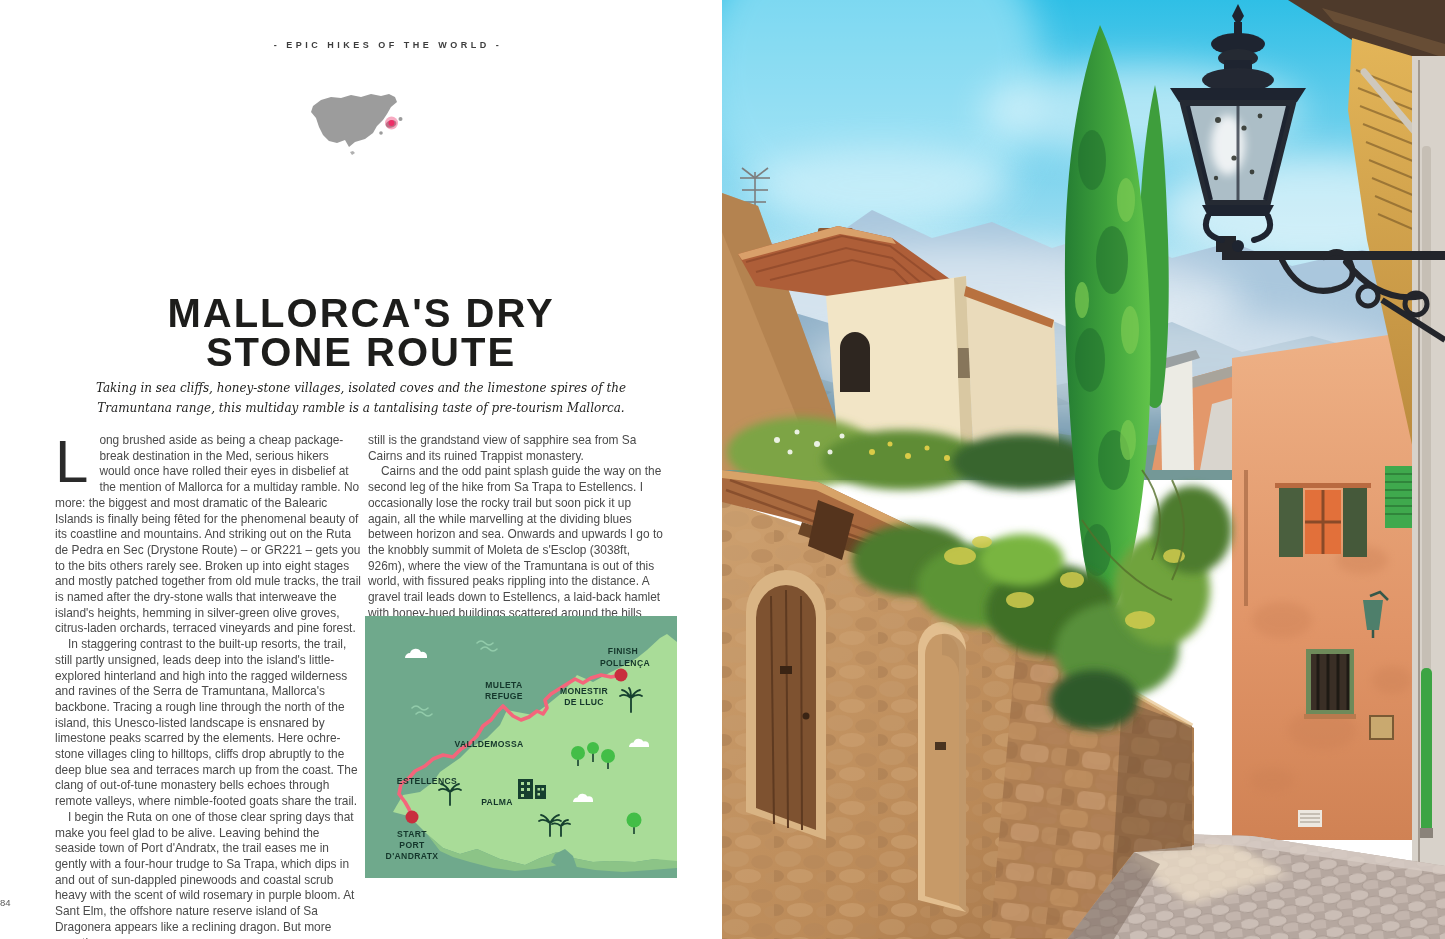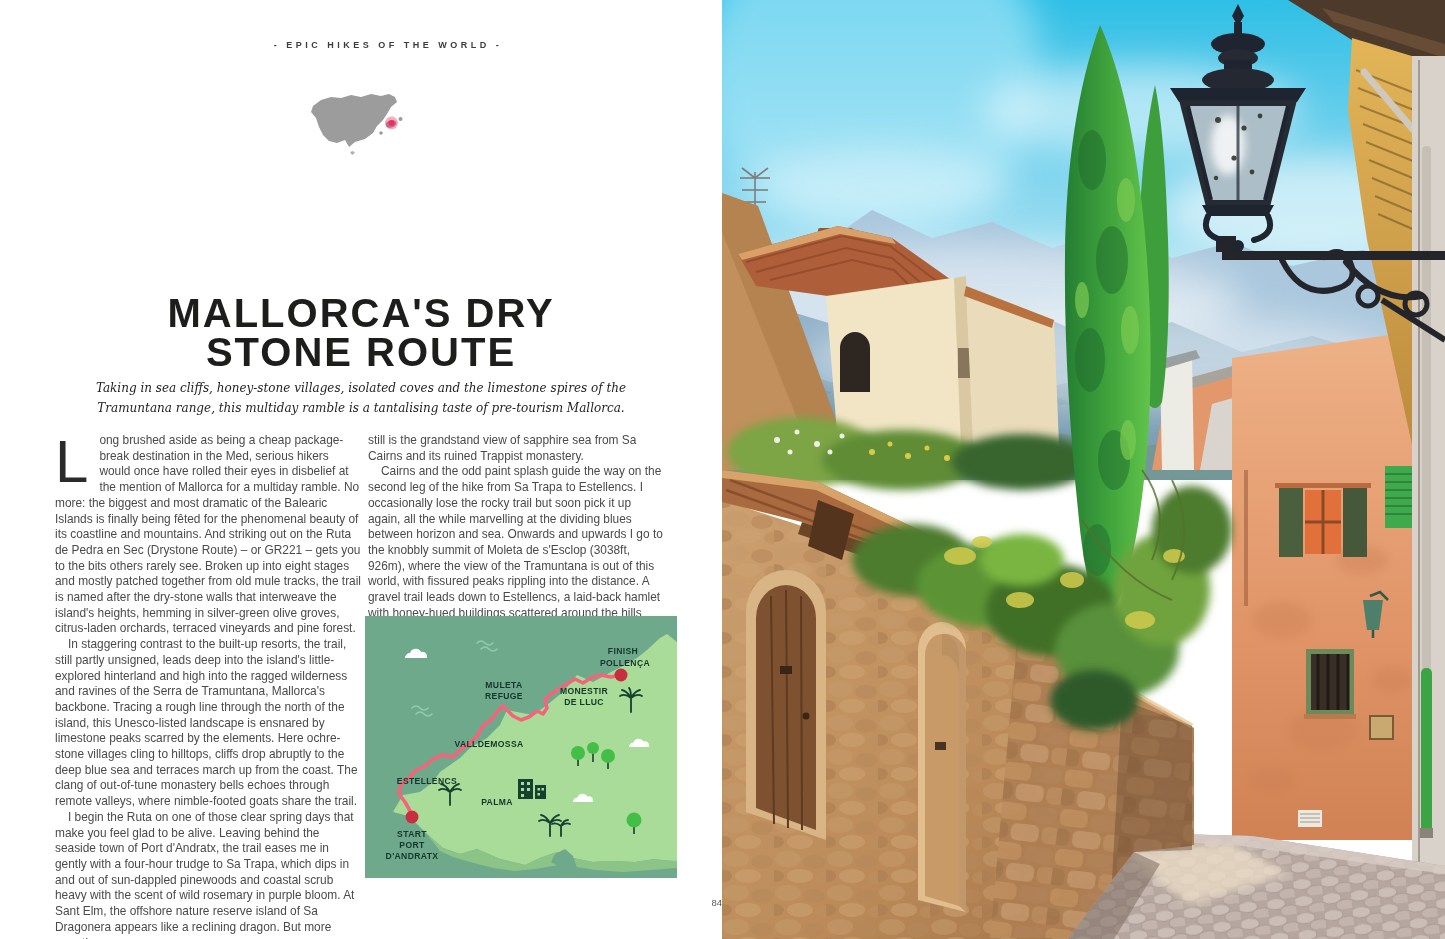--- a/index.html
+++ b/index.html
@@ -14,21 +14,21 @@
   .standfirst{position:absolute;top:379px;left:60px;width:602px;text-align:center;
               font-family:"DejaVu Serif",serif;font-style:italic;font-size:12px;
               line-height:19.5px;color:#1e1e1c;}
   .body-col{position:absolute;top:433px;font-size:11.9px;line-height:15.7px;color:#4a4a4a;}
   .body-col p{margin:0;}
   .body-col p.ind{text-indent:13px;}
   .col-1{left:55px;width:308px;}
   .col-2{left:368px;width:296px;}
   .dropcap{float:left;font-size:60px;line-height:48px;padding:5px 11px 0 0;color:#2a2a2a;
            font-weight:400;}
-  .page-number{position:absolute;top:897px;left:0;width:722px;text-align:right;
+  .page-number{position:absolute;top:897px;left:0;width:722px;text-align:left;
                font-size:9.5px;color:#5a5a5a;}
   .route-map{position:absolute;left:365px;top:616px;}
   .route-map text{font-family:"Liberation Sans",sans-serif;font-weight:bold;font-size:8.6px;
                   letter-spacing:.35px;fill:var(--map-label,#14362b);}
   .photo{position:absolute;left:722px;top:0;}
 </style>
 </head>
 <body>
 
 <div class="spread">

